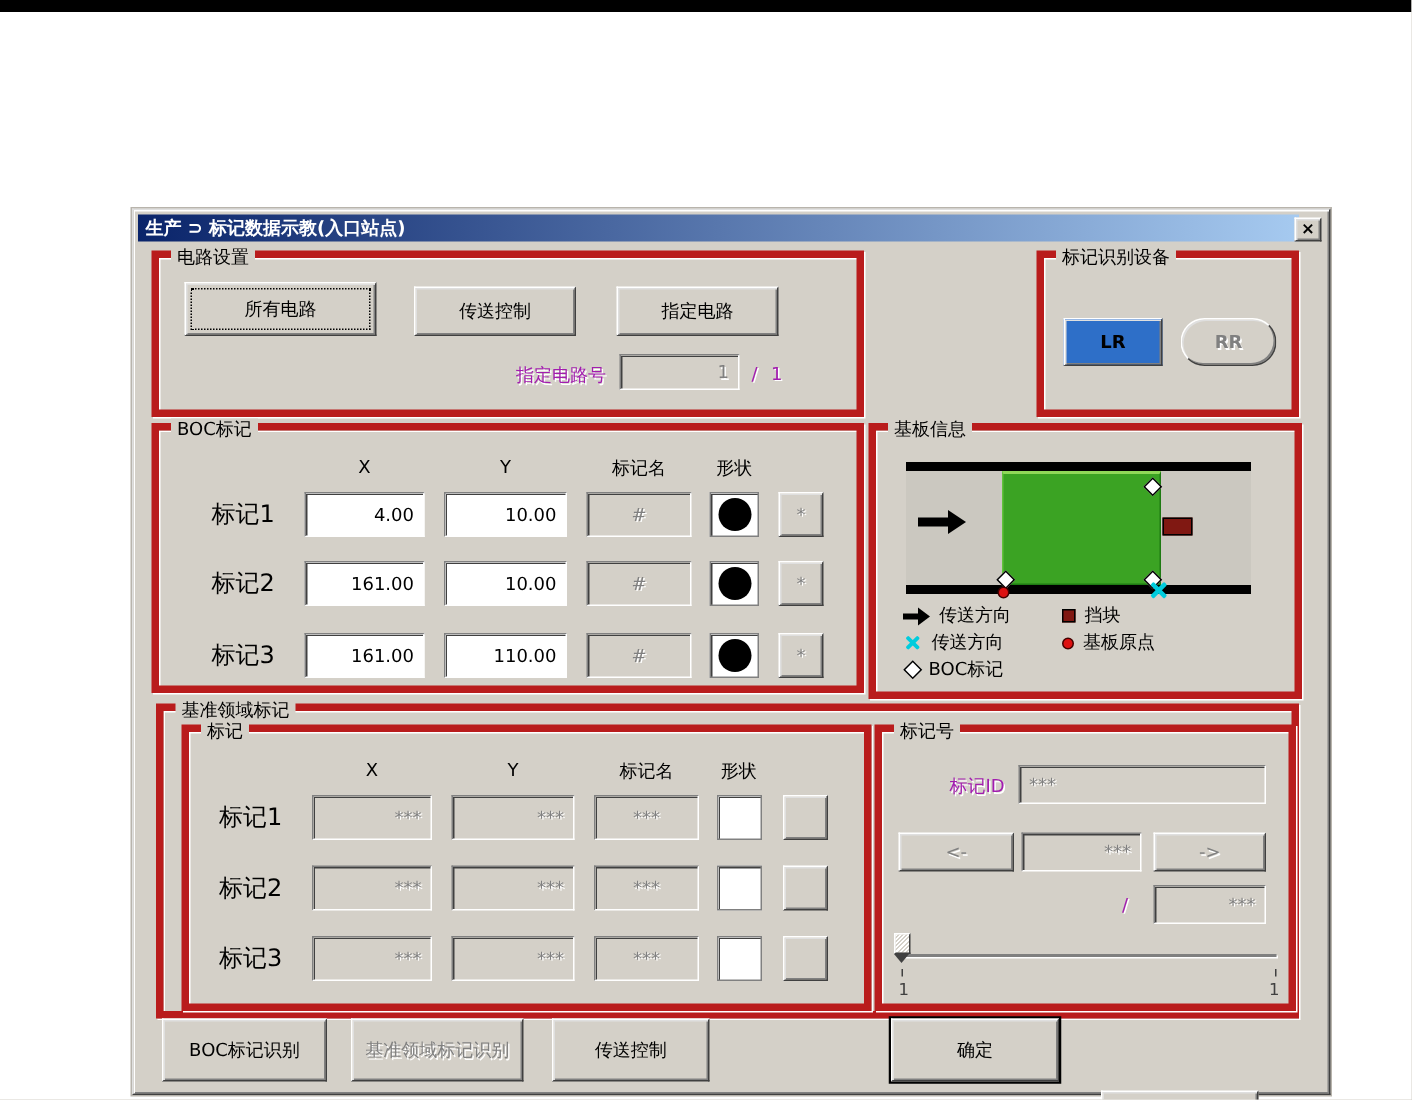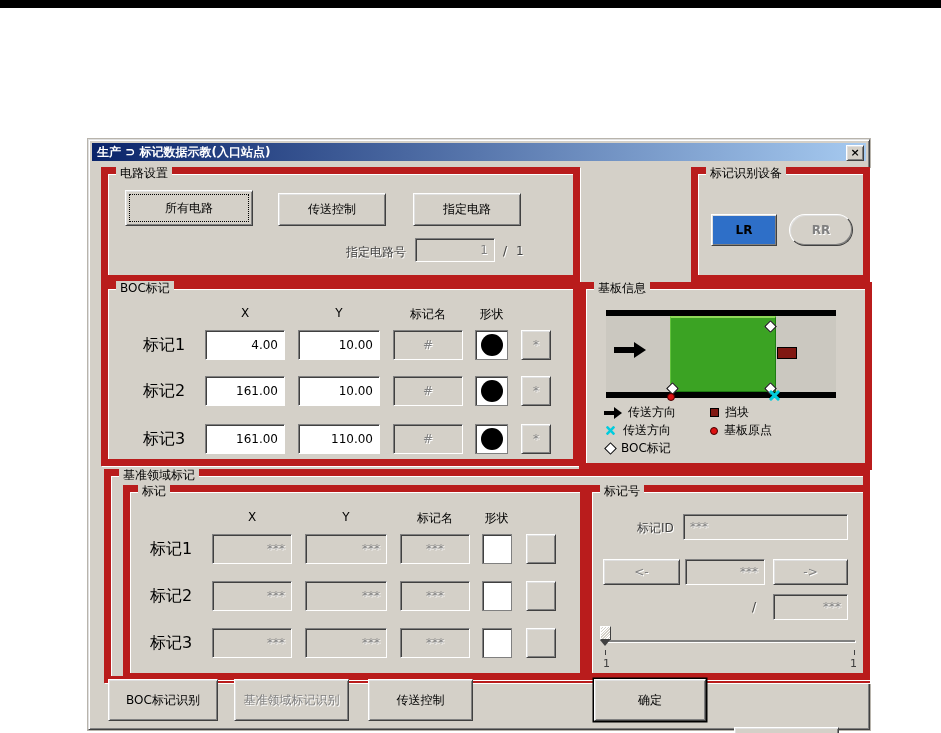--- a/index.html
+++ b/index.html
@@ -4,34 +4,34 @@
 <style>
   html,body{margin:0;padding:0;}
   body{width:941px;height:733px;background:#fff;position:relative;overflow:hidden;
        font-family:"DejaVu Sans","Liberation Sans",sans-serif;font-size:12px;color:#000;}
   .abs{position:absolute;}
   
   .topbar{left:0;top:0;width:941px;height:8px;background:#000;}
   
   .dialog{left:88px;top:139px;width:780px;height:589px;background:#D4D0C8;
           border:1px solid;border-color:#DFDFDF #404040 #404040 #DFDFDF;
-          box-shadow:inset 1px 1px 0 #fff,inset -1px -1px 0 #808080,0 0 0 1px #B8B4AC;}
+          box-shadow:inset 1px 1px 0 #fff,inset -1px -1px 0 #808080,0 0 0 1px #B8B4AC;padding-left:17px;}
   .titlebar{left:3px;top:3px;width:774px;height:18px;
             background:linear-gradient(to right,#0A246A,#A6CAF0);
             display:flex;align-items:center;padding-left:5px;box-sizing:border-box;}
   .titletext{color:#fff;font-weight:bold;font-size:12px;letter-spacing:0;}
   .closebtn{position:absolute;right:5px;top:5px;width:16px;height:14px;background:#D4D0C8;
             border:1px solid;border-color:#fff #404040 #404040 #fff;
             box-shadow:inset 1px 1px 0 #DFDFDF,inset -1px -1px 0 #808080;
             display:flex;align-items:center;justify-content:center;
             font-weight:bold;font-size:11px;line-height:10px;}
   
-  .grp{border:7px solid #b91c1c;box-shadow:inset 1px 1px 0 #fff,1px 1px 0 #fff;}
+  .grp{border:5px solid #b91c1c;box-shadow:inset 1px 1px 0 #fff,1px 1px 0 #fff;}
   .grplbl{position:absolute;top:-8px;left:8px;background:#D4D0C8;padding:0 4px;font-size:12px;line-height:14px;}
-  .graylbl{color:#404040;text-shadow:1px 1px 0 #fff;}
+  .graylbl{color:#a21caf;text-shadow:1px 1px 0 #fff;}
   
   .btn{background:#D4D0C8;border:1px solid;border-color:#fff #404040 #404040 #fff;
        box-shadow:inset 1px 1px 0 #DFDFDF,inset -1px -1px 0 #808080;
        display:flex;align-items:center;justify-content:center;font-size:12px;color:#000;box-sizing:border-box;}
   .btn.disabled{color:#808080;text-shadow:1px 1px 0 #fff;}
   .btn.focused{outline:1px dotted #000;outline-offset:-5px;}
   .btn.defaultbtn{box-shadow:inset 1px 1px 0 #DFDFDF,inset -1px -1px 0 #808080,0 0 0 1.5px #000;}
   .btn.blue{background:#2E6FC8;font-weight:bold;}
   .btn.bold{font-weight:bold;border-radius:16px;}
   

